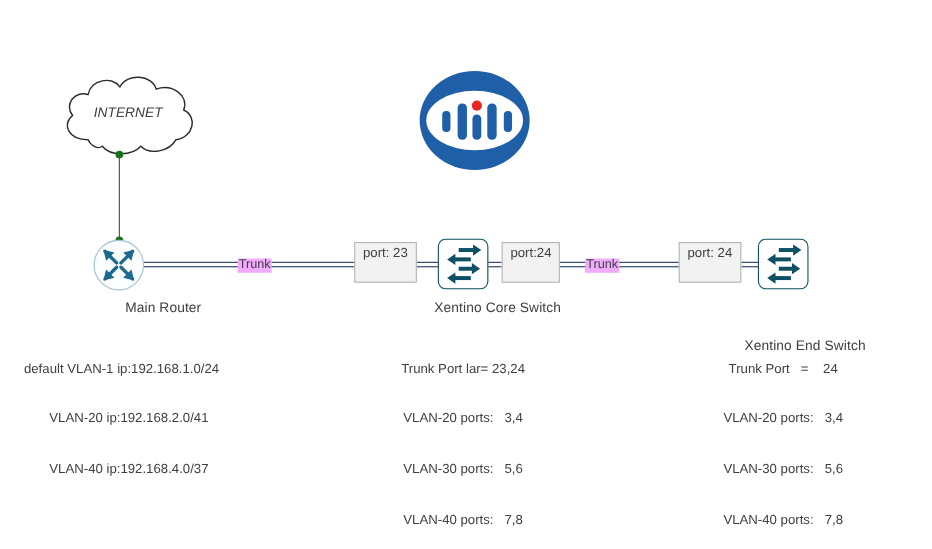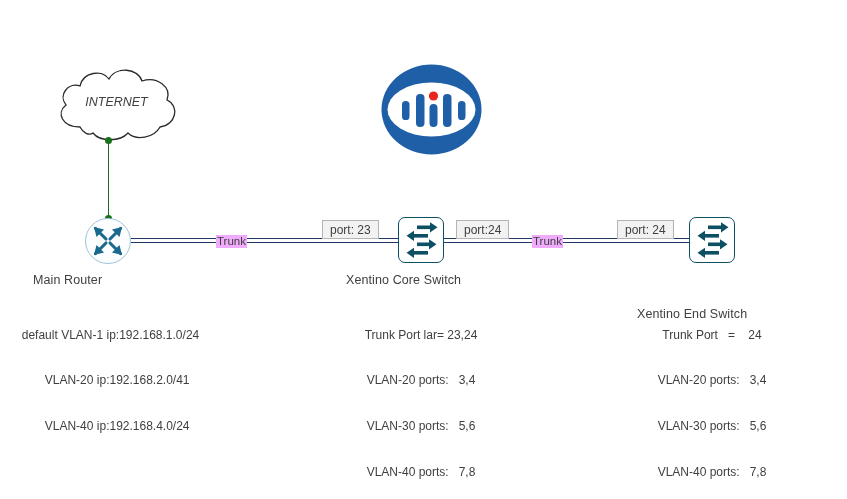--- a/index.html
+++ b/index.html
@@ -20,21 +20,21 @@
     left: 0; top: 0;
     width: 847px;
     height: 499px;
   }
   .abs { position: absolute; }
 
   
   .node-label {
     font-size: 12.5px;
     color: #404040;
-    text-align: left;
+    text-align: right;
     white-space: nowrap;
     letter-spacing: .1px;
   }
   .detail-block {
     font-size: 12px;
     color: #3f3f3f;
     text-align: center;
     line-height: 15.3px;
     white-space: pre;
   }
@@ -47,21 +47,21 @@
     white-space: nowrap;
     font-style: italic;
   }
 
   
   .port-chip {
     font-size: 12px;
     color: #3f3f3f;
     background: #f2f2f2;
     border: 1px solid #b4b4b4;
-    padding: 2px 7px 1px 7px;
+    padding: 2px 7px 19px 7px;
     white-space: nowrap;
     line-height: 14px;
     box-sizing: border-box;
   }
 
   
   .trunk-label {
     font-size: 11.5px;
     color: #3f3f3f;
     background: #f0abfc;
@@ -164,42 +164,42 @@
           <polygon points="8,36 10.5,26 18,33.5"></polygon>
           <polygon points="36,36 26,33.5 33.5,26"></polygon>
         </g>
       </svg>
     </div>
   </div>
   <div class="abs node-label" style="left:33px; top:273px; width:150px;">Main Router</div>
   <div class="abs detail-block" style="left:8px; top:297px; width:205px;">
     <span class="line">default VLAN-1 ip:192.168.1.0/24</span>
     <span class="line">    VLAN-20 ip:192.168.2.0/41</span>
-    <span class="line">    VLAN-40 ip:192.168.4.0/24</span>
+    <span class="line">    VLAN-40 ip:192.168.4.0/37</span>
     
     
   </div>
 
   <div class="abs" style="left:398px; top:217px; width:46px; height:46px;">
     <div class="switch-icon">
       <svg width="43" height="43" viewBox="0 0 43 43">
         <g fill="#0d4f63">
           <rect x="18" y="7.5" width="15" height="3.6"></rect>
           <polygon points="31,4.2 38.5,9.3 31,14.4"></polygon>
           <rect x="13" y="16" width="16" height="3.6"></rect>
           <polygon points="15,12.7 7.5,17.8 15,22.9"></polygon>
           <rect x="18" y="24.5" width="14" height="3.6"></rect>
           <polygon points="30,21.2 37.5,26.3 30,31.4"></polygon>
           <rect x="13" y="33" width="16" height="3.6"></rect>
           <polygon points="15,29.7 7.5,34.8 15,39.9"></polygon>
         </g>
       </svg>
     </div>
   </div>
-  <div class="abs node-label" style="left:346px; top:273px; width:150px;">Xentino Core Switch</div>
+  <div class="abs node-label" style="left:360px; top:273px; width:150px;">Xentino Core Switch</div>
   <div class="abs detail-block" style="left:313px; top:297px; width:216px;">
     <span class="line">Trunk Port lar= 23,24</span>
     <span class="line">VLAN-20 ports:   3,4</span>
     <span class="line">VLAN-30 ports:   5,6</span>
     <span class="line">VLAN-40 ports:   7,8</span>
     
     
     
   </div>
 

